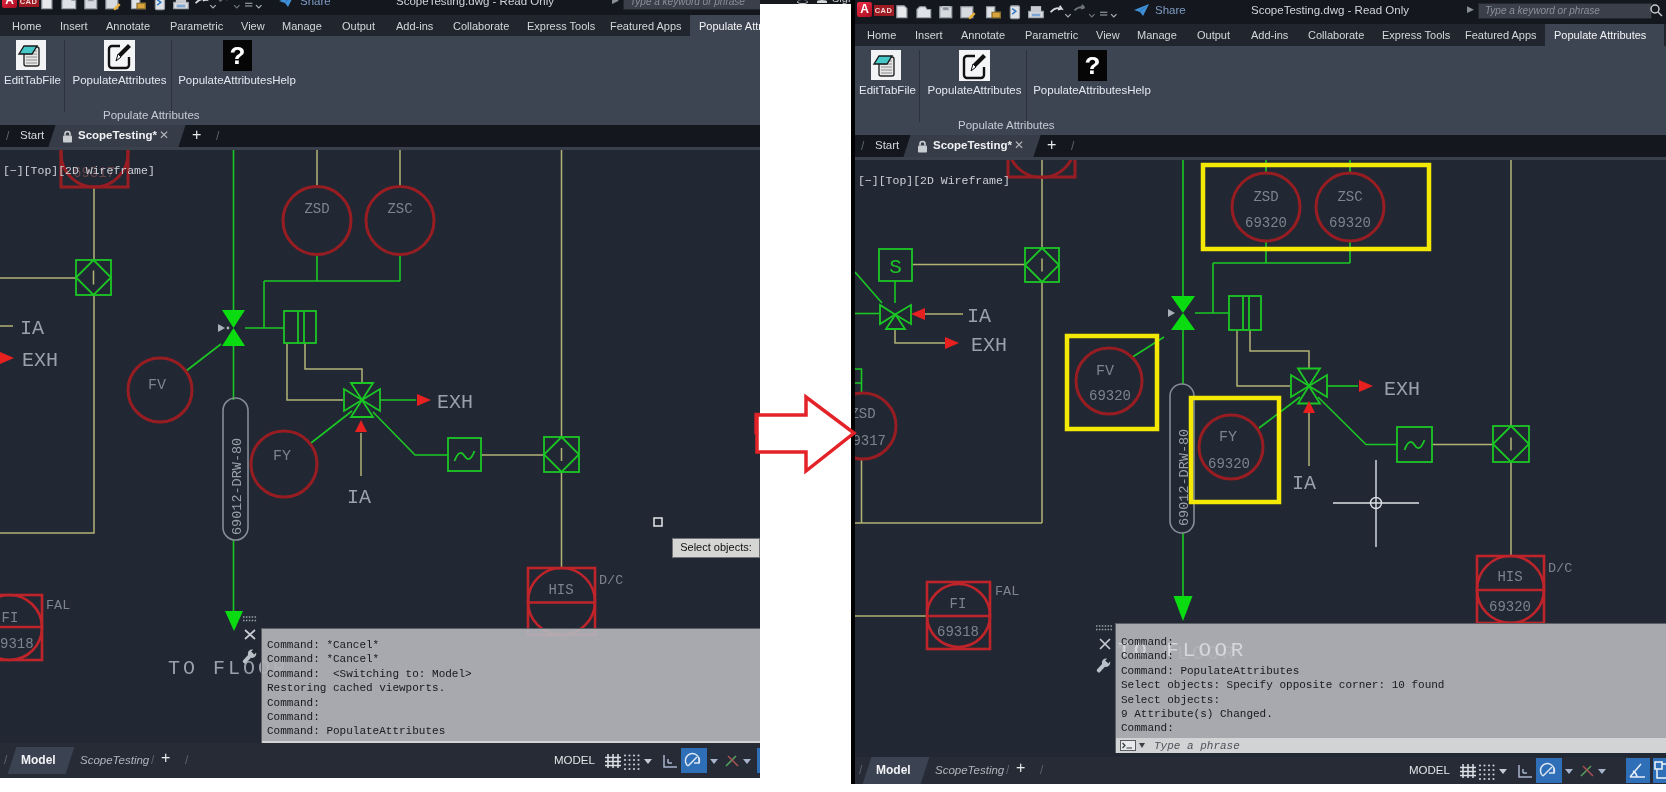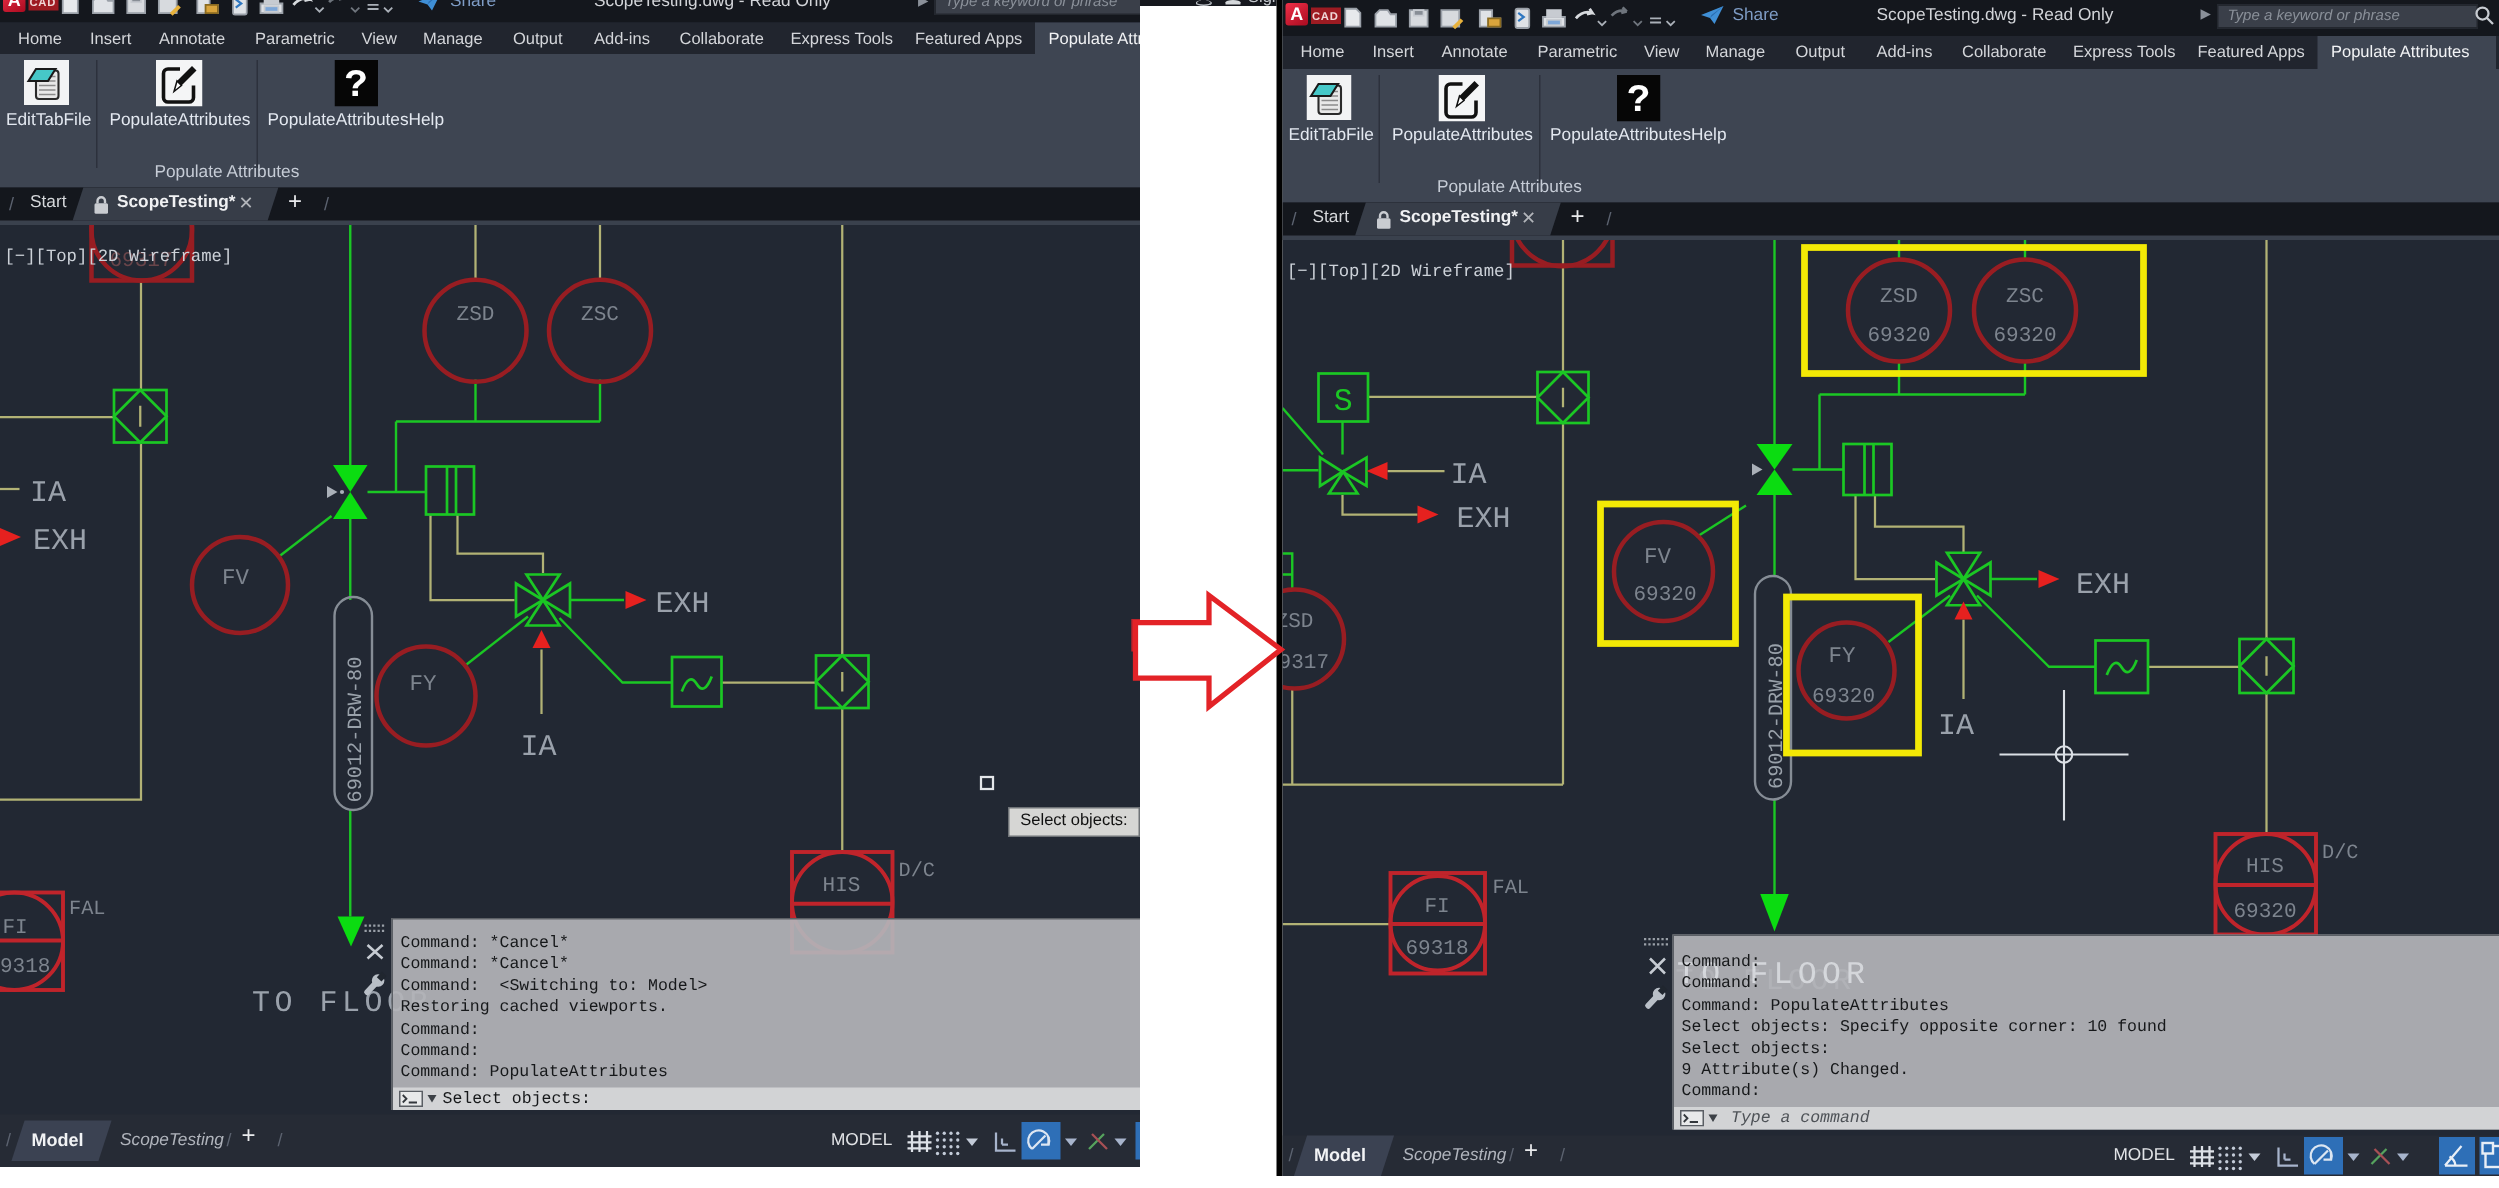--- a/index.html
+++ b/index.html
@@ -4,21 +4,21 @@
 <style>
   html,body{margin:0;padding:0;background:#ffffff;}
   #stage{position:relative;width:1666px;height:792px;overflow:hidden;background:#ffffff;
          font-family:"Liberation Sans",sans-serif;}
   .abs{position:absolute;}
   .win{position:absolute;overflow:hidden;background:#222833;}
   .titlebar{position:absolute;left:0;width:100%;height:24px;background:#14171d;}
   .tabrow{position:absolute;left:0;width:100%;height:22px;background:#21252e;}
   .tab{position:absolute;top:0;height:22px;line-height:23px;color:#d4d6da;font-size:11px;white-space:nowrap;}
   .ribbon{position:absolute;left:0;width:100%;height:89px;background:#3e4552;}
-  .riblabel{position:absolute;color:#e3e8f0;font-size:11.5px;text-align:right;white-space:nowrap;}
+  .riblabel{position:absolute;color:#e3e8f0;font-size:11.5px;text-align:center;white-space:nowrap;}
   .sep{position:absolute;width:1px;background:#2c313c;}
   .filebar{position:absolute;left:0;width:100%;height:25px;background:#14171d;}
   .fb-strip{position:absolute;left:0;bottom:0;width:100%;height:3px;background:#3a414d;}
   .doctab{position:absolute;top:0;height:22px;background:#373d48;transform:skewX(-18deg);}
   .statusbar{position:absolute;left:0;width:100%;background:#262b35;}
   .cmdbox{position:absolute;background:rgba(179,180,184,0.93);border:1px solid #5c6066;border-bottom:none;}
   .cmdline{font-family:"Liberation Mono",monospace;font-size:11px;color:#16181a;
            white-space:pre;line-height:14.4px;}
   .cmdinput{position:absolute;background:#d2d3d5;}
   .slash{color:#5c6370;font-size:12px;}
@@ -247,21 +247,21 @@
       <g transform="rotate(43 249 657)">
         <circle cx="249" cy="652.5" r="4.2" fill="#b9bfc7"></circle>
         <rect x="246.9" y="646.5" width="4.2" height="5" fill="#20262f"></rect>
         <rect x="247" y="654" width="4" height="11" rx="1.6" fill="#b9bfc7"></rect>
       </g>
     </svg>
 
     <div class="abs" style="left:672px;top:538px;width:86px;height:18px;background:#d6d6d4;border:1px solid #6f7377;
          font-size:11px;line-height:17px;text-align:center;color:#111;">Select objects:</div>
 
-    <div class="cmdbox" style="left:261px;top:612px;width:498px;height:127px;">
+    <div class="cmdbox" style="left:261px;top:628px;width:498px;height:127px;">
       <div class="cmdline" style="position:absolute;left:5px;top:9px;">Command: *Cancel*
 Command: *Cancel*
 Command:  &lt;Switching to: Model&gt;
 Restoring cached viewports.
 Command:
 Command:
 Command: PopulateAttributes</div>
       <div class="cmdinput" style="left:0;bottom:0;width:100%;height:15px;">
         <svg class="abs" style="left:4px;top:2px;" width="26" height="11" viewBox="0 0 26 11">
           <rect x="0.5" y="0.5" width="15" height="10" fill="#e8e9ea" stroke="#5a5e64"></rect>
@@ -565,21 +565,21 @@
 Select objects: Specify opposite corner: 10 found
 Select objects:
 9 Attribute(s) Changed.
 Command:</div>
       <div class="cmdinput" style="left:0;bottom:0;width:100%;height:15px;">
         <svg class="abs" style="left:4px;top:2px;" width="26" height="11" viewBox="0 0 26 11">
           <rect x="0.5" y="0.5" width="15" height="10" fill="#e8e9ea" stroke="#5a5e64"></rect>
           <path d="M2.5 3 L5 5.5 L2.5 8 M6.5 8 H12" stroke="#33373c" stroke-width="1.2" fill="none"></path>
           <polygon points="19,3 25,3 22,8" fill="#3c4046"></polygon>
         </svg>
-        <div class="abs cmdline" style="left:38px;top:0.5px;font-style:italic;color:#4e5257;">Type a command</div>
+        <div class="abs cmdline" style="left:38px;top:0.5px;font-style:italic;color:#4e5257;">Type a phrase</div>
       </div>
     </div>
     <div class="statusbar" style="top:757px;height:27px;">
       <div class="abs" style="left:0;top:0;width:100%;height:27px;">
         <div class="abs slash" style="left:4px;top:6px;">/</div>
         <div class="abs" style="left:12px;top:0;width:58px;height:27px;background:#3b4252;transform:skewX(-18deg);"></div>
         <div class="abs" style="left:21px;top:6px;color:#f2f3f5;font-weight:bold;font-size:12px;">Model</div>
         <div class="abs stxt" style="left:80px;top:7px;">ScopeTesting</div>
         <div class="abs slash" style="left:151px;top:6px;">/</div>
         <div class="abs" style="left:161px;top:2px;color:#e9eaec;font-size:16px;">+</div>

